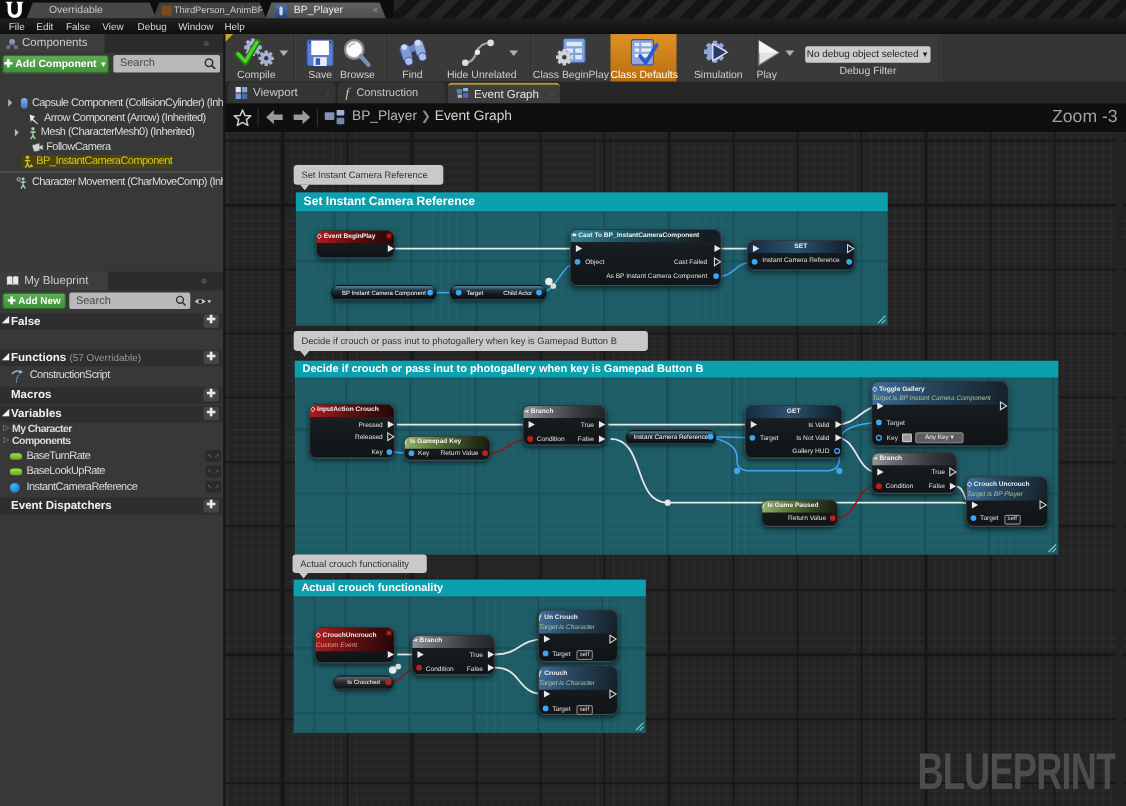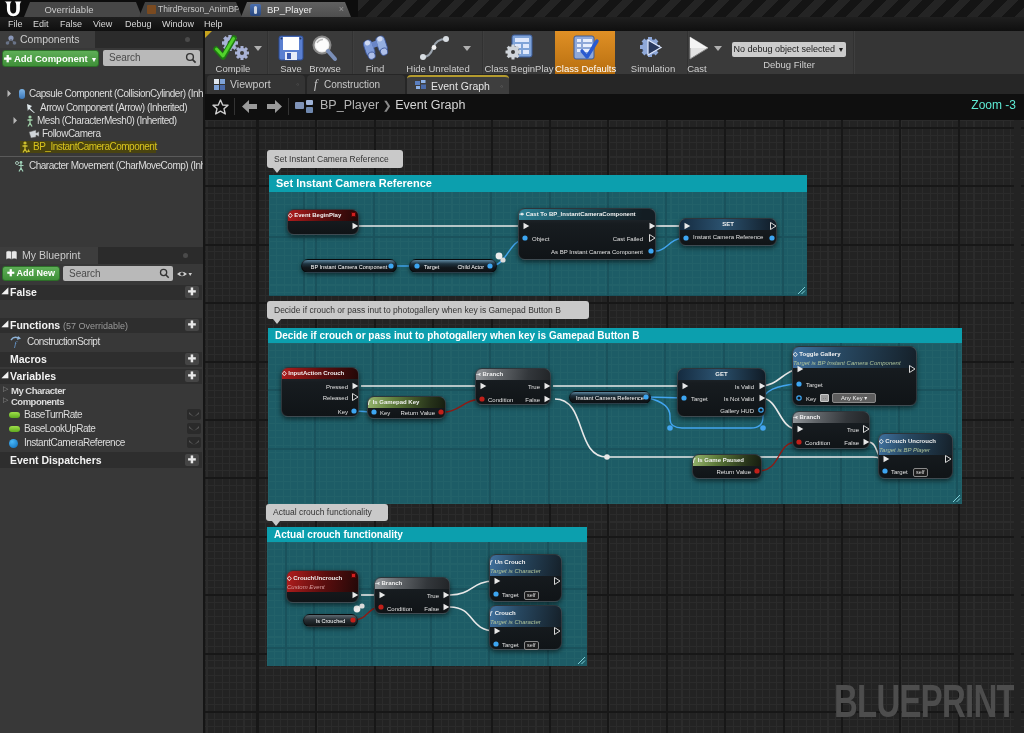--- a/index.html
+++ b/index.html
@@ -347,21 +347,21 @@
       </g>
   <path d="M11,6 L24,13.5 L11,21 Z" fill="#2a3a5e" stroke="#dfe8fc" stroke-width="1.2"></path>
  </svg>
  <div class="tlabel" style="left:417px;width:62px">Simulation</div>
  <div class="tsep" style="left:482px"></div>
 
  <svg class="a" style="left:478px;top:4px" width="30" height="26" viewBox="0 0 30 26">
       <path d="M7,2 L25,13 L7,24 Z" fill="#e2e2e2" stroke="#8a8a8a" stroke-width="1"></path>
       <path d="M7,2 L25,13 L7,13 Z" fill="#f4f4f4"></path>
     </svg>
- <div class="tlabel" style="left:468px;width:48px">Cast</div>
+ <div class="tlabel" style="left:468px;width:48px">Play</div>
  <div class="caret" style="left:509px;top:15px"></div>
 
  <div class="a" style="left:527px;top:11px;width:114px;height:15px;background:#cccccc;border-radius:2px;font-size:9px;color:#1a1a1a;line-height:15px;text-align:center">No debug object selected <span style="font-size:7px">▼</span></div>
  <div class="tlabel" style="left:527px;top:28px;width:114px">Debug Filter</div>
  <div class="tsep" style="left:648px"></div>
  <div class="a" style="left:650px;top:0;width:169px;height:43px;background:#353535"></div>
 </div>
 
 <div class="a" id="subtabs">
  <div class="stab" style="left:2px;width:98px">
@@ -401,21 +401,21 @@
  <svg class="a" style="left:60px;top:5px" width="18" height="15" viewBox="0 0 18 15">
       <path d="M10,1 L17,7.5 L10,14 L10,10 L2,10 L2,5 L10,5 Z" fill="#9a9a9a"></path>
     </svg>
  <div class="a" style="left:83px;top:4px;width:1px;height:17px;background:#333"></div>
  <svg class="a" style="left:90px;top:6px" width="19" height="14" viewBox="0 0 19 14">
       <rect x="0" y="2" width="9" height="7" rx="1" fill="#7f93b8"></rect>
       <rect x="11" y="0" width="7" height="5" rx="1" fill="#9fb3d8"></rect>
       <rect x="11" y="7" width="7" height="6" rx="1" fill="#7089b0"></rect>
     </svg>
  <div class="a nowrap" style="left:115px;top:4px;font-size:12.5px;color:#b5b5b5">BP_Player <span style="color:#8a8a8a;font-size:11px">❯</span> <span style="color:#d5d5d5">Event Graph</span></div>
- <div class="a" style="right:8px;top:4px;font-size:12px;color:#5eead4">Zoom -3</div>
+ <div class="a" style="right:8px;top:4px;font-size:16px;color:#a3a3a3">Zoom -3</div>
 </div>
 
 <div class="a" id="canvas">
 
  <div class="comment" style="left:64px;top:55px;width:538px;height:121px">
    <div class="chead" style="height:17px;font-size:11px;line-height:17px;padding-left:7px">Set Instant Camera Reference</div>
  </div>
  <div class="comment" style="left:63px;top:208px;width:694px;height:176px">
    <div class="chead" style="height:15px;font-size:10px;line-height:15px;padding-left:7px">Decide if crouch or pass inut to photogallery when key is Gamepad Button B</div>
  </div>

